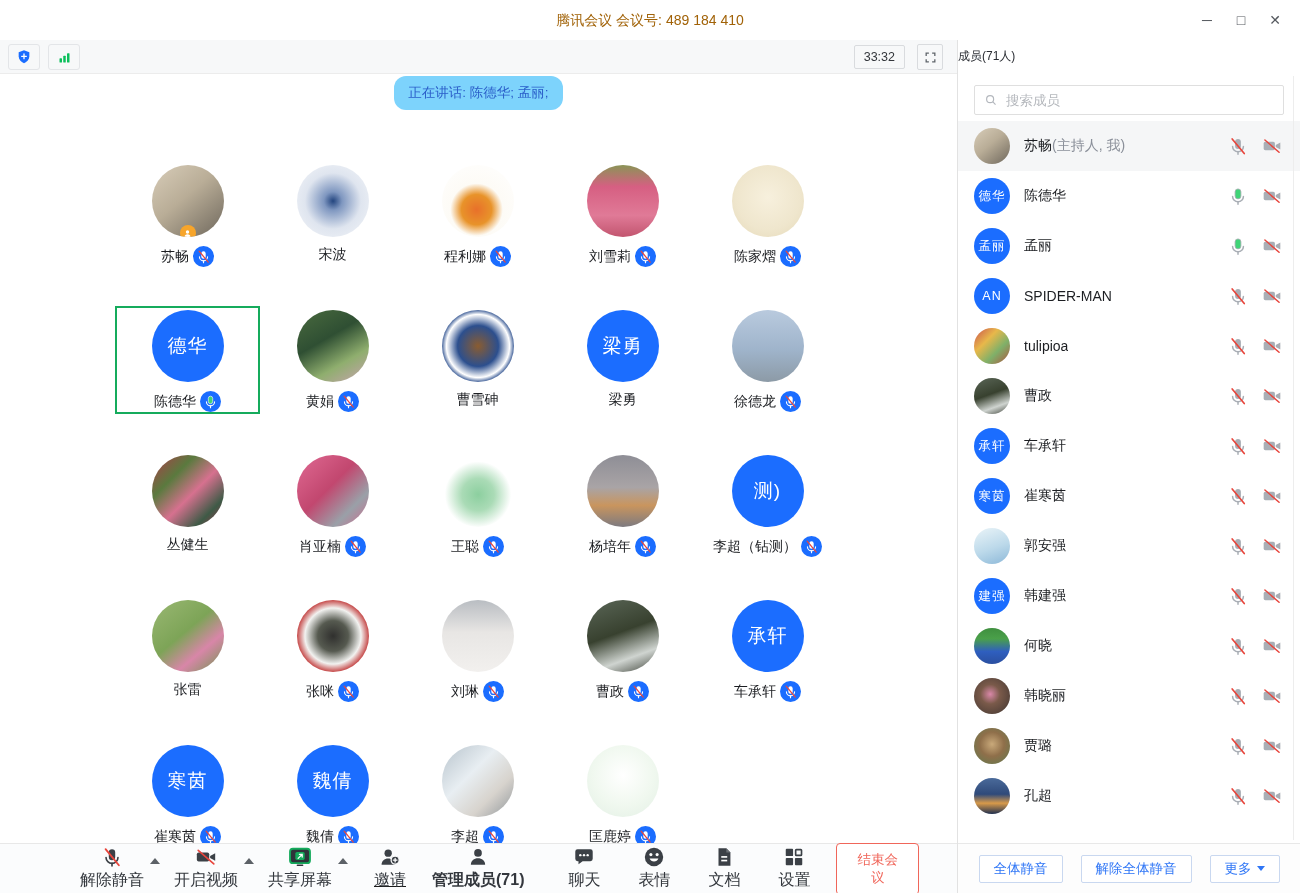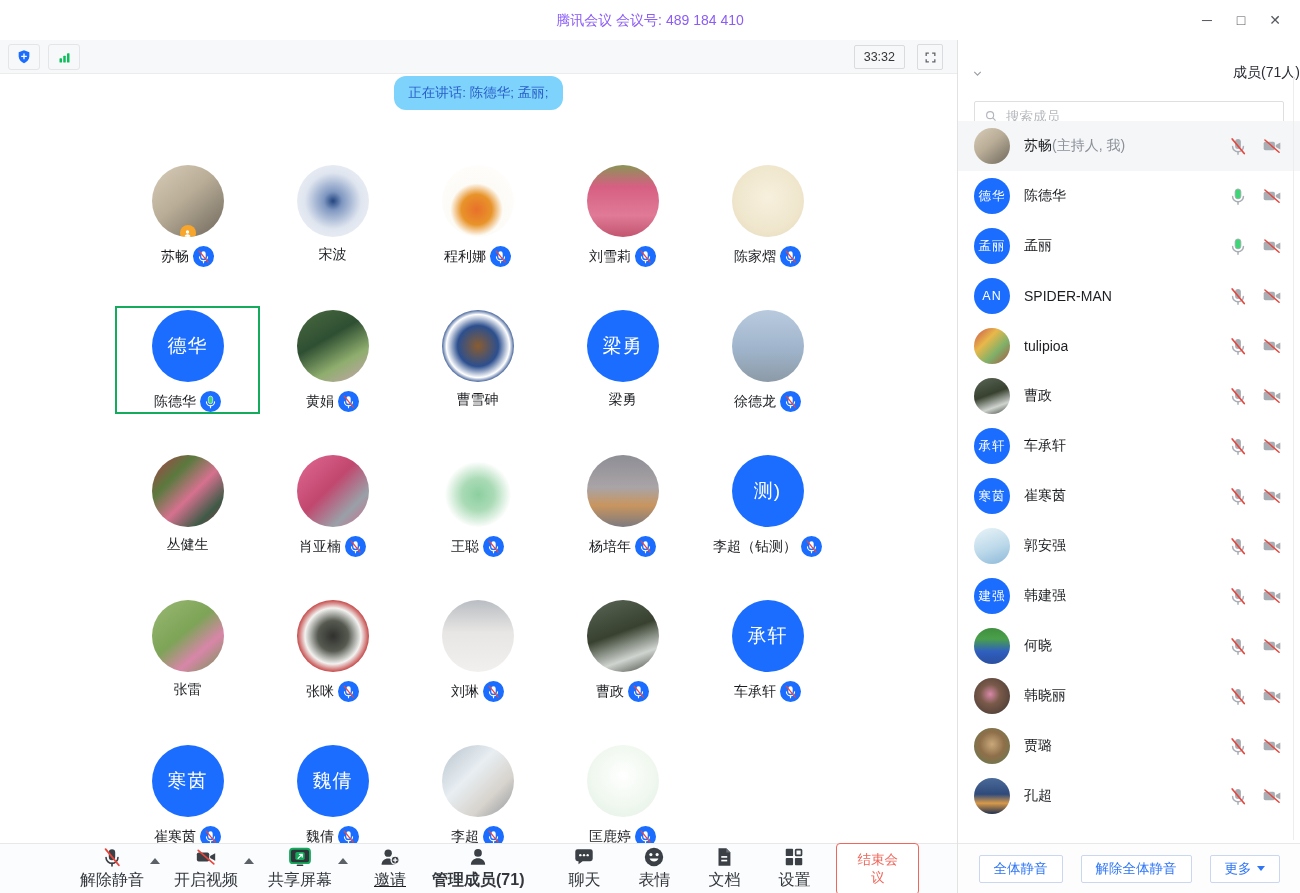--- a/index.html
+++ b/index.html
@@ -5,21 +5,21 @@
   html,body{margin:0;padding:0;}
   body{
     width:1300px;height:893px;position:relative;overflow:hidden;background:#fff;
     font-family:"Liberation Sans","DejaVu Sans",sans-serif;color:#1a1a1a;
     -webkit-font-smoothing:antialiased;
   }
   svg{display:block;}
 
   
   .titlebar{position:absolute;left:0;top:0;width:1300px;height:40px;background:#fff;border-bottom:1px solid #e7e7e7;}
-  .titlebar .title{position:absolute;left:0;right:0;top:0;height:40px;line-height:40px;text-align:center;font-size:14px;color:#8b5cf6;}
+  .titlebar .title{position:absolute;left:0;right:0;top:0;height:40px;line-height:40px;text-align:center;font-size:14px;color:#a16207;}
   .win-controls{position:absolute;right:8px;top:0;height:40px;display:flex;align-items:center;}
   .win-btn{width:34px;height:40px;display:flex;align-items:center;justify-content:center;color:#54585e;font-size:14px;cursor:default;}
 
   
   .main{position:absolute;left:0;top:40px;width:957px;height:853px;background:#fff;border-right:1px solid #e2e2e2;}
 
   .statusbar{position:absolute;left:0;top:0;width:957px;height:33px;background:#f7f8f9;border-bottom:1px solid #ececec;}
   .status-left{position:absolute;left:8px;top:4px;display:flex;gap:8px;}
   .badge-box{width:30px;height:24px;border:1px solid #e3e5e8;border-radius:3px;display:flex;align-items:center;justify-content:center;background:#f7f8f9;}
   .status-right{position:absolute;right:14px;top:4px;display:flex;gap:12px;align-items:center;padding-left:15px;}
@@ -75,21 +75,21 @@
   .toolbar{position:absolute;left:0;bottom:0;width:957px;height:50px;background:#fbfcfd;border-top:1px solid #e8e8e8;display:flex;align-items:center;padding-left:80px;box-sizing:border-box;}
   .tool-item{display:flex;flex-direction:column;align-items:center;justify-content:center;min-width:56px;cursor:default;}
   .tool-item .t-icon{height:22px;display:flex;align-items:center;justify-content:center;}
   .tool-item .t-icon svg{width:22px;height:22px;}
   .tool-item .t-label{font-size:16px;color:#33373d;margin-top:2px;white-space:nowrap;}
   .caret-up{width:0;height:0;border-left:5px solid transparent;border-right:5px solid transparent;border-bottom:6px solid #5c6167;margin:0 14px 16px 6px;}
   .end-btn{margin-left:auto;margin-right:38px;border:1px solid #f0665a;color:#f0665a;background:#fff;border-radius:4px;padding:7px 15px;font-size:13.5px;cursor:default;}
 
   
   .sidebar{position:absolute;left:958px;top:40px;width:342px;height:853px;background:#fff;}
-  .side-header{position:relative;height:33px;display:flex;align-items:center;justify-content:flex-end;font-size:14px;color:#2a2d33;margin-top:16px;}
+  .side-header{position:relative;height:33px;display:flex;align-items:center;justify-content:flex-start;font-size:12px;color:#2a2d33;}
   .side-collapse{position:absolute;left:10px;top:8px;width:18px;height:18px;display:flex;align-items:center;justify-content:center;}
   .side-collapse svg{width:13px;height:13px;}
   .search-wrap{margin:12px 16px 8px 16px;height:30px;border:1px solid #dfdfdf;border-radius:2px;display:flex;align-items:center;padding:0 9px;gap:6px;box-sizing:border-box;}
   .search-wrap svg{width:14px;height:14px;flex:0 0 auto;}
   .search-input{border:none;outline:none;flex:1;font-size:13.5px;color:#333;background:transparent;font-family:inherit;}
   .search-input::placeholder{color:#b5b8bd;}
   .member-list{position:absolute;left:0;top:81px;width:342px;height:741px;overflow:hidden;}
   .member-row{height:50px;display:flex;align-items:center;padding:0 18px 0 16px;box-sizing:border-box;}
   .member-row.highlight{background:#f5f6f7;}
   .avatar-sm{width:36px;height:36px;border-radius:50%;flex:0 0 auto;display:flex;align-items:center;justify-content:center;overflow:hidden;}

